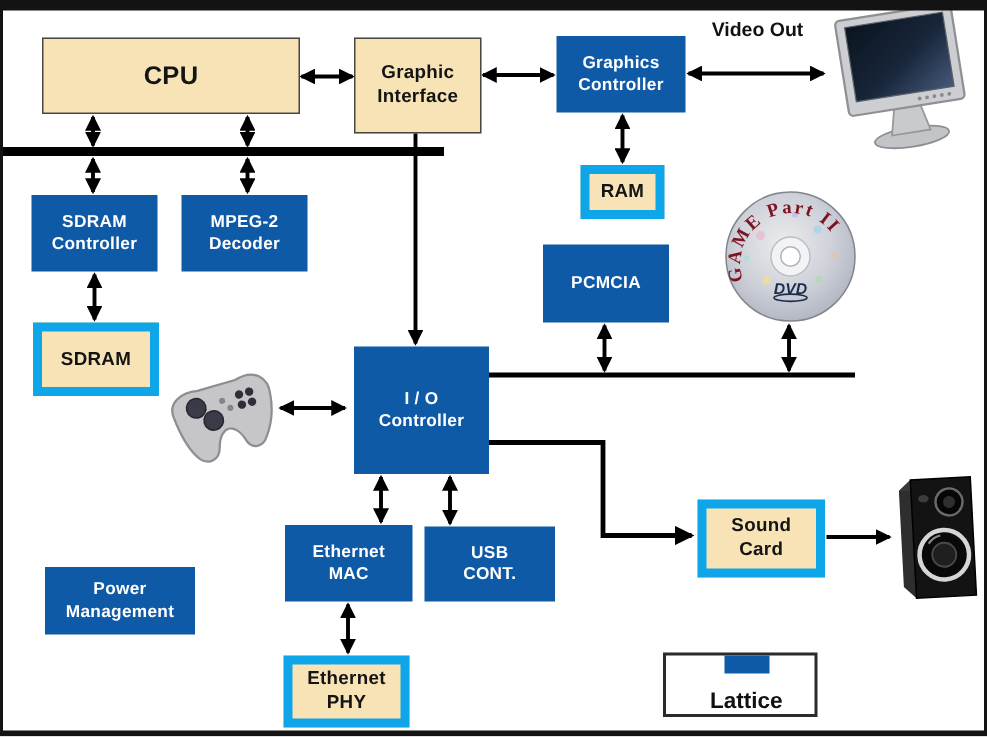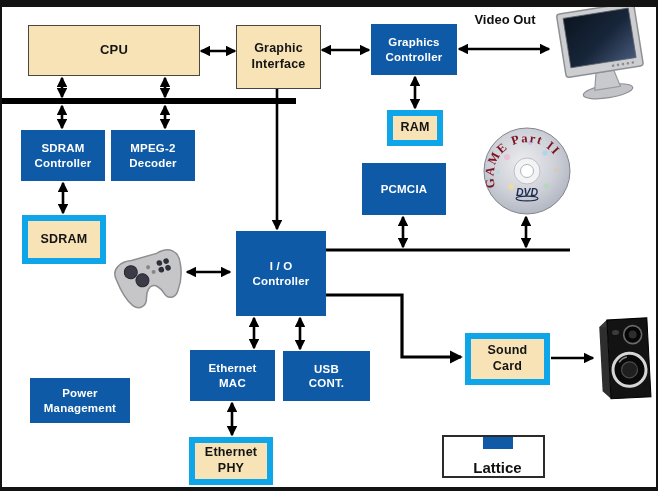--- a/index.html
+++ b/index.html
@@ -61,38 +61,38 @@
       <path d="M322,250 L570,250" stroke-width="3.2"></path>
       <path d="M322,295 L402,295 L402,357 L461,357" stroke-width="3.2" marker-end="url(#ah)"></path>
       <path d="M551,358 L593,358" marker-end="url(#ah)"></path>
       <path d="M254,318 L254,348" marker-start="url(#ah)" marker-end="url(#ah)"></path>
       <path d="M300,318 L300,349" marker-start="url(#ah)" marker-end="url(#ah)"></path>
       <path d="M232,403 L232,435" marker-start="url(#ah)" marker-end="url(#ah)"></path>
     </g>
   </svg>
 
   <div class="blk tan" style="left:28px;top:25px;width:172px;height:51px">
-    <span class="lbl" style="font-size:13px">CPU</span>
+    <span class="lbl" style="font-size:17px">CPU</span>
   </div>
   <div class="blk tan" style="left:236px;top:25px;width:85px;height:64px">
     <span class="lbl">Graphic
 Interface</span>
   </div>
   <div class="blk blue" style="left:371px;top:24px;width:86px;height:51px">
     <span class="lbl">Graphics
 Controller</span>
   </div>
   <div class="blk tan hard" style="left:387px;top:110px;width:56px;height:36px">
     <span class="lbl">RAM</span>
   </div>
   <div class="blk blue" style="left:21px;top:130px;width:84px;height:51px">
     <span class="lbl">SDRAM
 Controller</span>
   </div>
-  <div class="blk blue" style="left:111px;top:130px;width:84px;height:51px">
+  <div class="blk blue" style="left:121px;top:130px;width:84px;height:51px">
     <span class="lbl">MPEG-2
 Decoder</span>
   </div>
   <div class="blk tan hard" style="left:22px;top:215px;width:84px;height:49px">
     <span class="lbl">SDRAM</span>
   </div>
   <div class="blk blue" style="left:362px;top:163px;width:84px;height:52px">
     <span class="lbl">PCMCIA</span>
   </div>
   <div class="blk blue" style="left:236px;top:231px;width:90px;height:85px">

